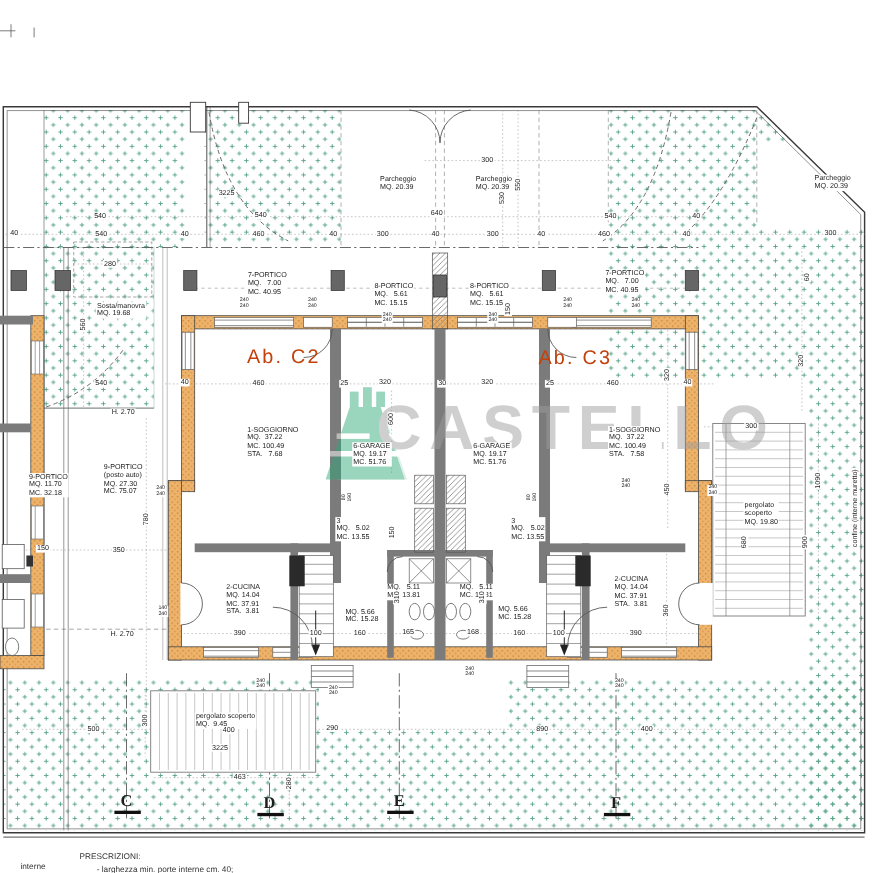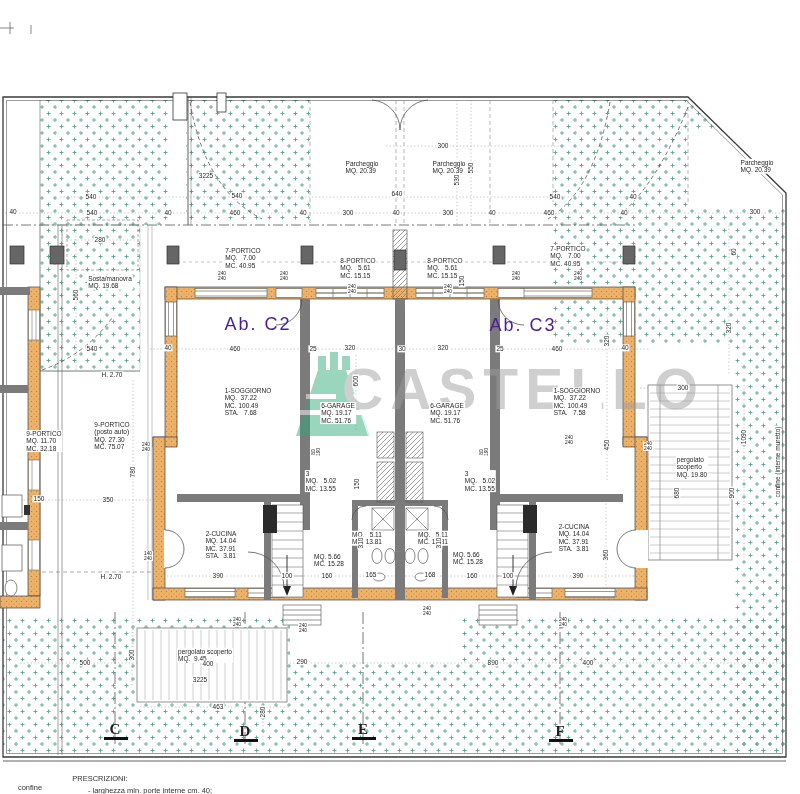--- a/index.html
+++ b/index.html
@@ -6,21 +6,21 @@
   #stage{position:relative;width:800px;height:794px;background:#fff;overflow:hidden;
          font-family:"Liberation Sans",sans-serif;}
   #drawing{position:absolute;left:0;top:0;}
   #labels{position:absolute;left:0;top:0;width:800px;height:794px;}
   .lbl{position:absolute;transform:translate(-50%,-50%);color:#1e1e1e;background:#fff;
        padding:0 1px;white-space:pre;line-height:1.12;text-align:left;
        font-family:"Liberation Sans",sans-serif;}
   .k-room{font-size:6.5px;}
   .k-dim{font-size:6.5px;}
   .k-pair{font-size:4.8px;line-height:1.05;text-align:center;}
-  .k-big{font-size:18px;letter-spacing:2px;color:#4c1d95;background:transparent;}
+  .k-big{font-size:18px;letter-spacing:2px;color:#c2410c;background:transparent;}
   .k-grid{font-size:15px;font-weight:bold;background:transparent;
           font-family:"Liberation Serif",serif;}
   .k-note{font-size:7.5px;background:transparent;color:#333;}
   .rot{transform:translate(-50%,-50%) rotate(-90deg);}
   
   #watermark{position:absolute;left:0;top:0;width:800px;height:794px;opacity:.48;pointer-events:none;}
   #wm-brand{position:absolute;left:342px;top:356px;font-size:57px;font-weight:bold;
             letter-spacing:7px;color:#9d9d9d;font-family:"Liberation Sans",sans-serif;}
   #wm-tag{position:absolute;left:352px;top:416px;font-size:22px;font-weight:bold;
           letter-spacing:5px;color:#2da879;font-family:"Liberation Sans",sans-serif;}
@@ -556,17 +556,17 @@
       <div class="lbl k-pair" style="left: 303px; top: 628px;">240
 240</div>
       <div class="lbl k-pair" style="left: 427px; top: 611px;">240
 240</div>
       <div class="lbl k-pair" style="left: 563px; top: 622px;">240
 240</div>
       <div class="lbl k-grid" style="left: 115px; top: 729px;">C</div>
       <div class="lbl k-grid" style="left: 245px; top: 731px;">D</div>
       <div class="lbl k-grid" style="left: 363px; top: 729px;">E</div>
       <div class="lbl k-grid" style="left: 560px; top: 731px;">F</div>
-      <div class="lbl k-note" style="left: 30px; top: 788px;">confine</div>
+      <div class="lbl k-note" style="left: 30px; top: 788px;">interne</div>
       <div class="lbl k-note" style="left: 100px; top: 779px; text-align: right;">PRESCRIZIONI:</div>
       <div class="lbl k-note" style="left: 150px; top: 791px;">- larghezza min. porte interne cm. 40;</div>
     </div>
 </div>
 
 </body></html>

